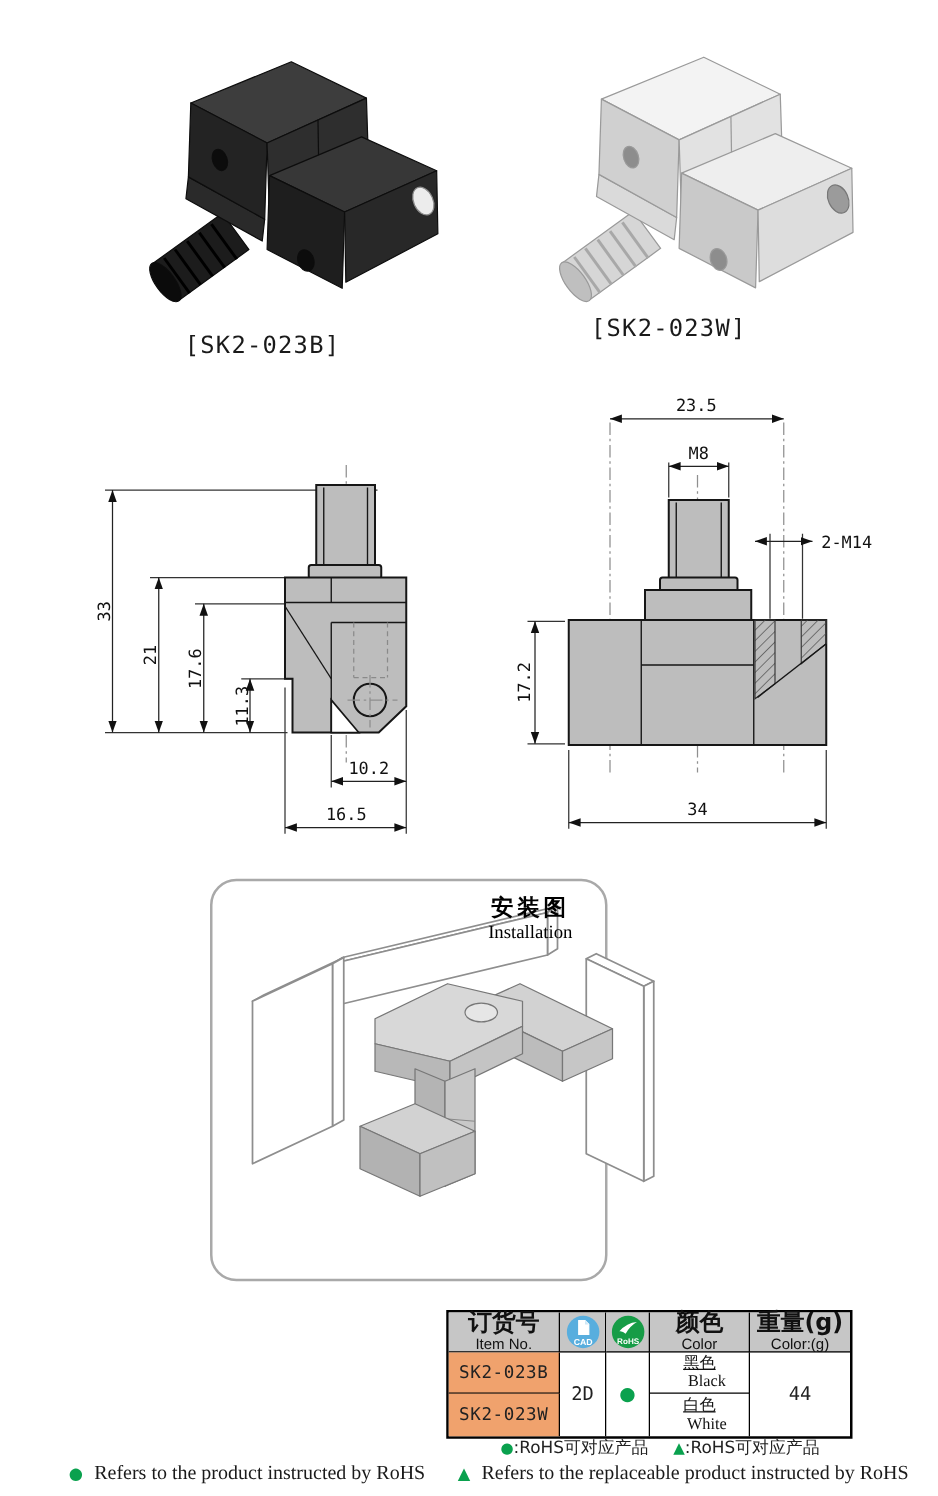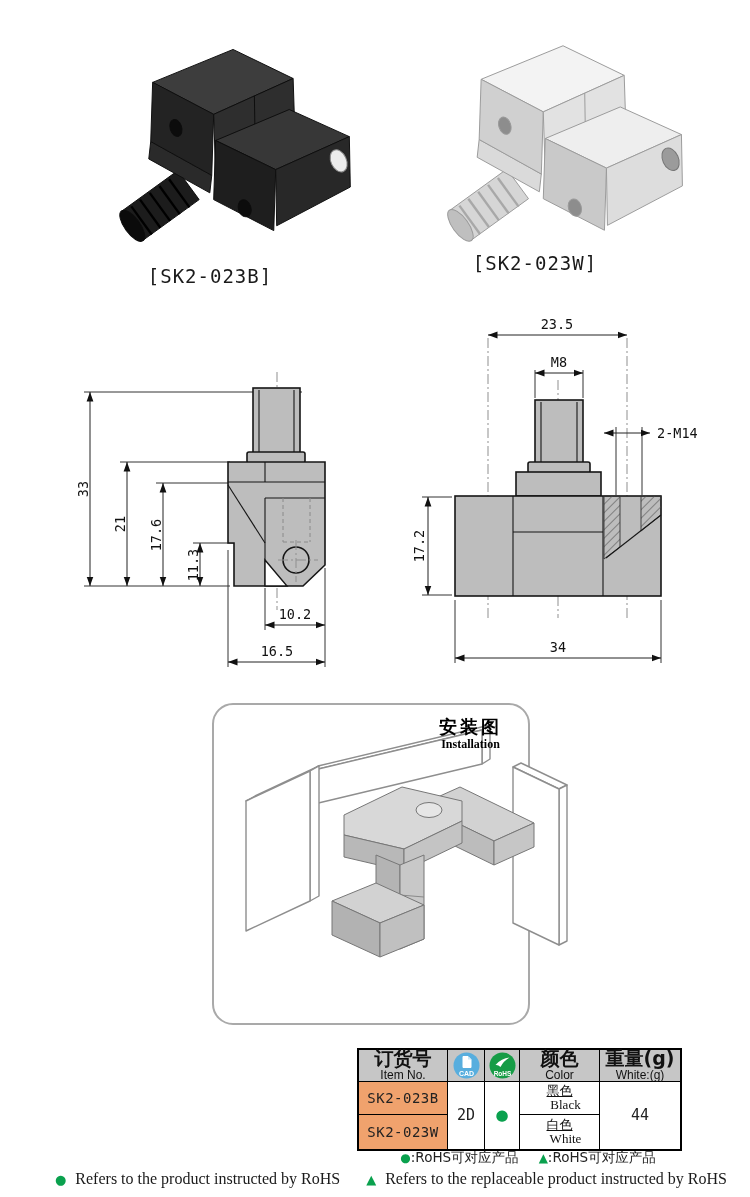--- a/index.html
+++ b/index.html
@@ -25,24 +25,24 @@
   .body-f{fill:#bdbdbd;stroke:#161616;stroke-width:1.6;stroke-linejoin:miter;}
   .thin{stroke:#161616;stroke-width:1.1;fill:none;}
   .ext{stroke:#333;stroke-width:1;fill:none;}
   .dimln{stroke:#222;stroke-width:1;fill:none;}
   .cl{stroke:#8f8f8f;stroke-width:1;stroke-dasharray:10 3 2 3;fill:none;}
   .hid{stroke:#8a8a8a;stroke-width:1;stroke-dasharray:4 3;fill:none;}
   text.d{font-family:"DejaVu Sans Mono",monospace;font-size:13.5px;fill:#111;}
 
   
   .inst-box{position:absolute;left:168px;top:703px;width:318px;height:322px;
-            border:2px solid #a9a9a9;border-radius:21px;background:#fff;box-sizing:border-box;margin-left:44px;}
+            border:2px solid #a9a9a9;border-radius:21px;background:#fff;box-sizing:border-box;}
   .inst-title{position:absolute;right:26px;top:12px;text-align:center;line-height:1.15;}
   .inst-title .zh{font-size:18px;font-weight:bold;letter-spacing:3px;color:#000;}
-  .inst-title .en{font-size:12px;font-family:"Liberation Serif",serif;color:#000;font-weight:bold;}
+  .inst-title .en{font-size:15px;font-family:"Liberation Serif",serif;color:#000;}
   .frame-f{fill:#fff;stroke:#8e8e8e;stroke-width:1.4;stroke-linejoin:round;}
 
   
   .spec-table{position:absolute;left:357px;top:1048px;width:321px;height:99px;
               display:grid;grid-template-columns:89px 37px 35px 80px 80px;
               grid-template-rows:32px 33px 34px;border:2px solid #000;background:#fff;
               box-sizing:content-box;}
   .cell{box-sizing:border-box;display:flex;flex-direction:column;align-items:center;
         justify-content:center;border-right:1.5px solid #000;line-height:1.05;}
   .cell.last{border-right:none;}
@@ -289,21 +289,21 @@
         <path d="M6.5,13 q6,-7 14,-7.5 q-6,3.5 -9,9.5 q-2.5,-2.5 -5,-2 z" fill="#fff"></path>
         <text x="13.5" y="23.5" text-anchor="middle" font-size="6.5" font-weight="bold" fill="#fff" font-family="Liberation Sans, sans-serif">RoHS</text>
       </svg>
     </div>
     <div class="cell th">
       <span class="h-zh">颜色</span>
       <span class="h-en">Color</span>
     </div>
     <div class="cell th last">
       <span class="h-zh">重量(g)</span>
-      <span class="h-en">White:(g)</span>
+      <span class="h-en">Color:(g)</span>
     </div>
 
     <div class="cell item-cell rb" style="grid-row:2;grid-column:1">SK2-023B</div>
     <div class="cell item-cell" style="grid-row:3;grid-column:1">SK2-023W</div>
     <div class="cell val span2" style="grid-column:2">2D</div>
     <div class="cell span2" style="grid-column:3">
       <span class="dot">●</span>
     </div>
     <div class="cell rb" style="grid-row:2;grid-column:4">
       <span class="cc-zh">黑色</span>

